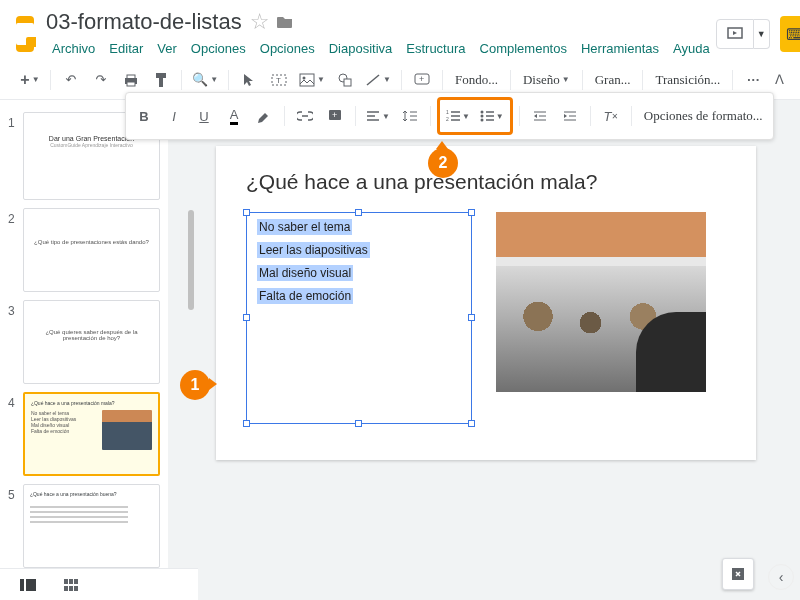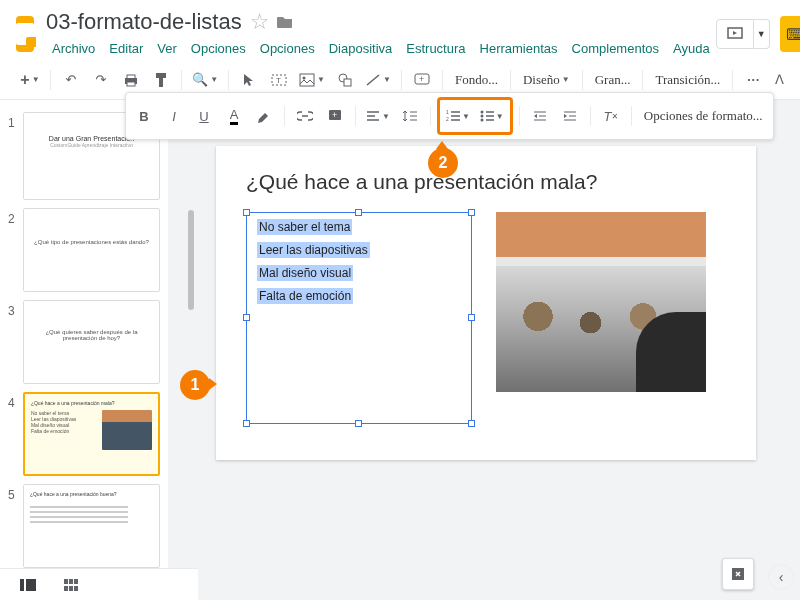--- a/index.html
+++ b/index.html
@@ -82,22 +82,22 @@
       </span>
     </div>
     <div class="menu-bar">
       <span>Archivo</span>
       <span>Editar</span>
       <span>Ver</span>
       <span>Opciones</span>
       <span>Opciones</span>
       <span>Diapositiva</span>
       <span>Estructura</span>
+      <span>Complementos</span>
       <span>Herramientas</span>
-      <span>Complementos</span>
       <span>Ayuda</span>
     </div>
   </div>
   <div class="header-right">
     <div style="display:flex">
       <div class="present-btn">
         <svg width="16" height="14" viewBox="0 0 16 14">
             <rect x="1" y="1" width="14" height="10" fill="none" stroke="#5f6368" stroke-width="1.5"></rect>
             <path d="M6 4l4 2-4 2z" fill="#5f6368"></path>
           </svg>

